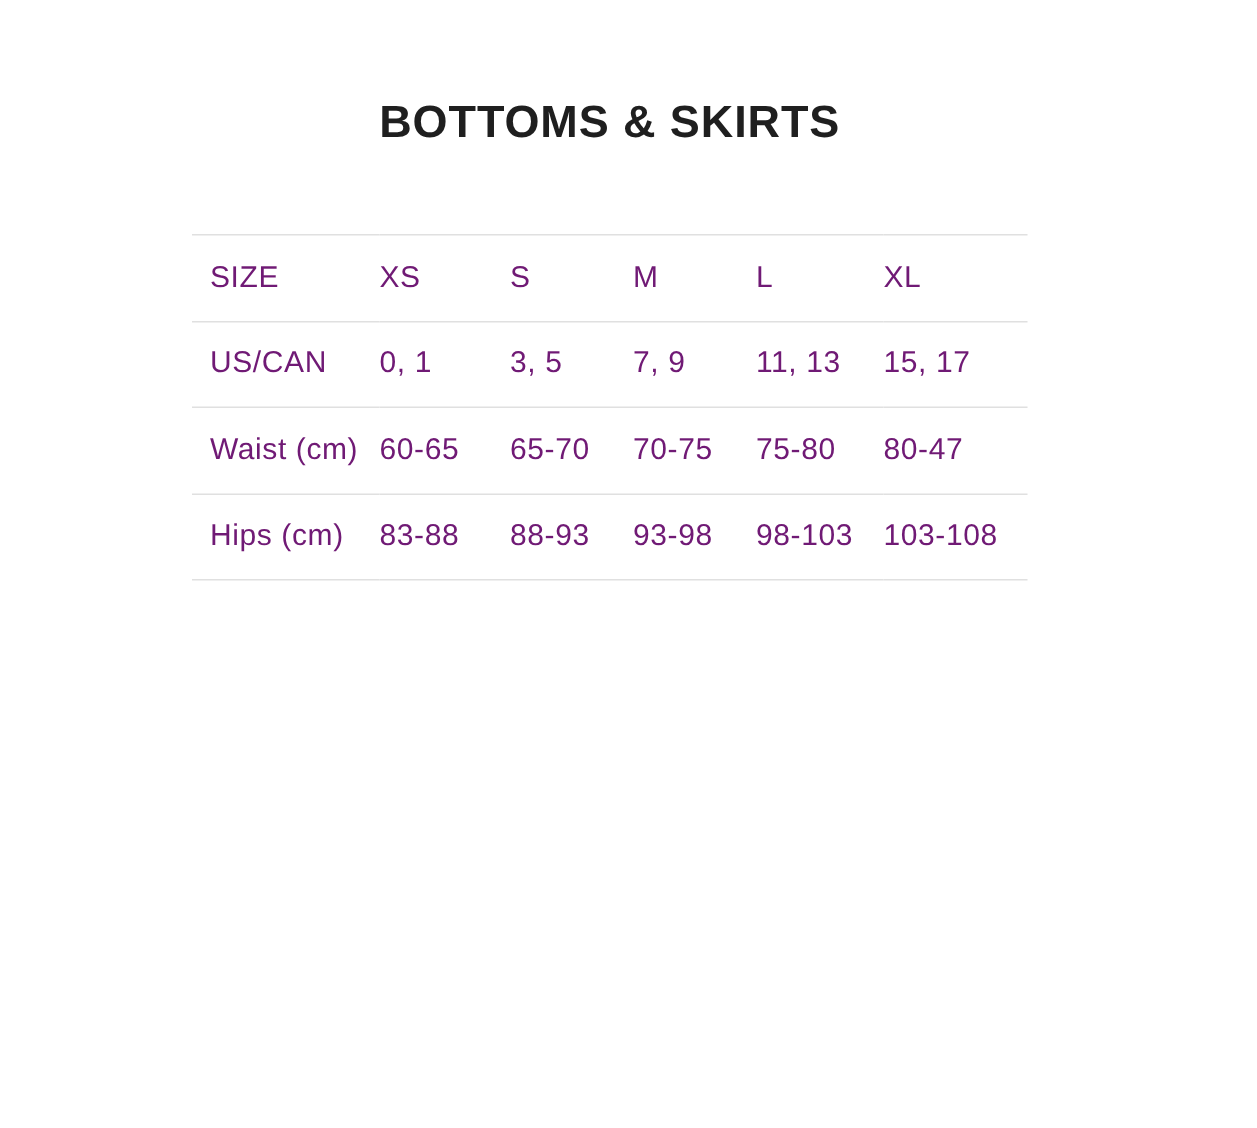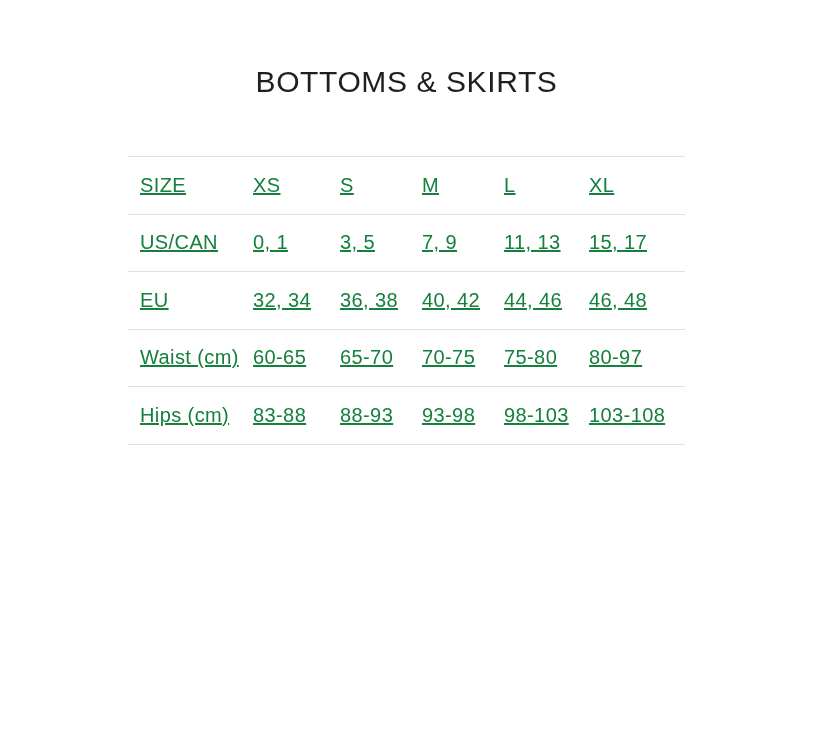--- a/index.html
+++ b/index.html
@@ -15,38 +15,37 @@
     font-family: "Liberation Sans", sans-serif;
   }
   .page-title {
     position: absolute;
     top: 65px;
     left: 128px;
     width: 557px;
     margin: 0;
     text-align: center;
     font-size: 30px;
-    font-weight: 400;
+    font-weight: 700;
     letter-spacing: 0.6px;
     color: #1f1f1f;
     line-height: 1.15;
     white-space: nowrap;
   }
   table.size-chart {
     position: absolute;
     top: 156px;
     left: 128px;
     width: 557px;
     border-collapse: collapse;
     table-layout: fixed;
     font-size: 20px;
     font-weight: 400;
     letter-spacing: 0.4px;
-    color: #15803d;
-    text-decoration: underline;
+    color: #701a75;
   }
   .size-chart th,
   .size-chart td {
     height: 56.5px;
     padding: 0;
     border-top: 1px solid #e0e0e0;
     font-weight: 400;
     text-align: left;
     vertical-align: middle;
     white-space: nowrap;
@@ -87,34 +86,26 @@
     </tr>
     <tr>
       <td>US/CAN</td>
       <td>0, 1</td>
       <td>3, 5</td>
       <td>7, 9</td>
       <td>11, 13</td>
       <td>15, 17</td>
     </tr>
     <tr>
-      <td>EU</td>
-      <td>32, 34</td>
-      <td>36, 38</td>
-      <td>40, 42</td>
-      <td>44, 46</td>
-      <td>46, 48</td>
-    </tr>
-    <tr>
       <td>Waist (cm)</td>
       <td>60-65</td>
       <td>65-70</td>
       <td>70-75</td>
       <td>75-80</td>
-      <td>80-97</td>
+      <td>80-47</td>
     </tr>
     <tr>
       <td>Hips (cm)</td>
       <td>83-88</td>
       <td>88-93</td>
       <td>93-98</td>
       <td>98-103</td>
       <td>103-108</td>
     </tr>
   </tbody>

